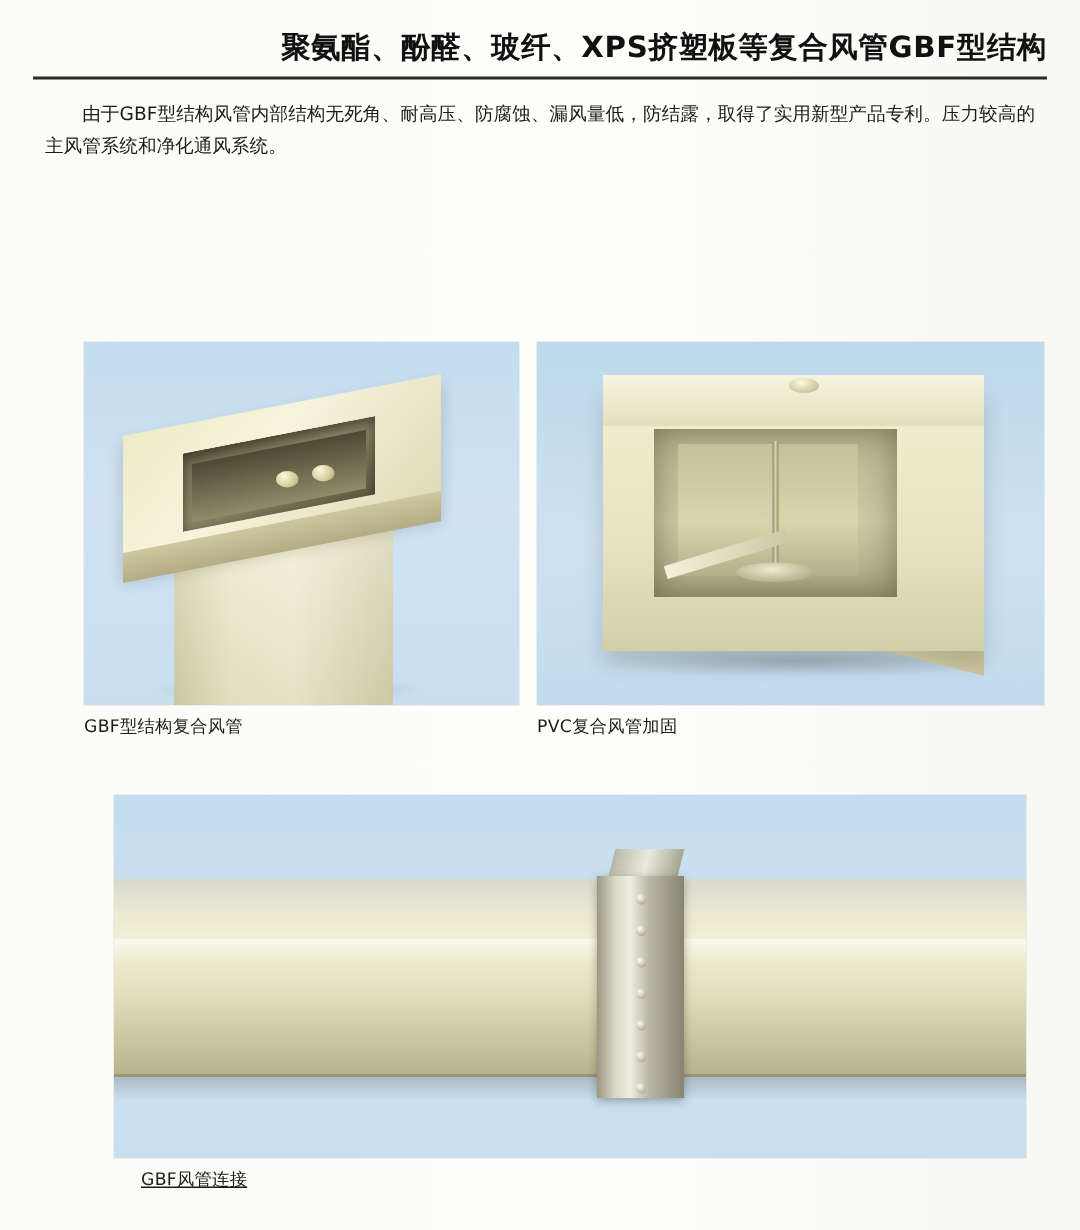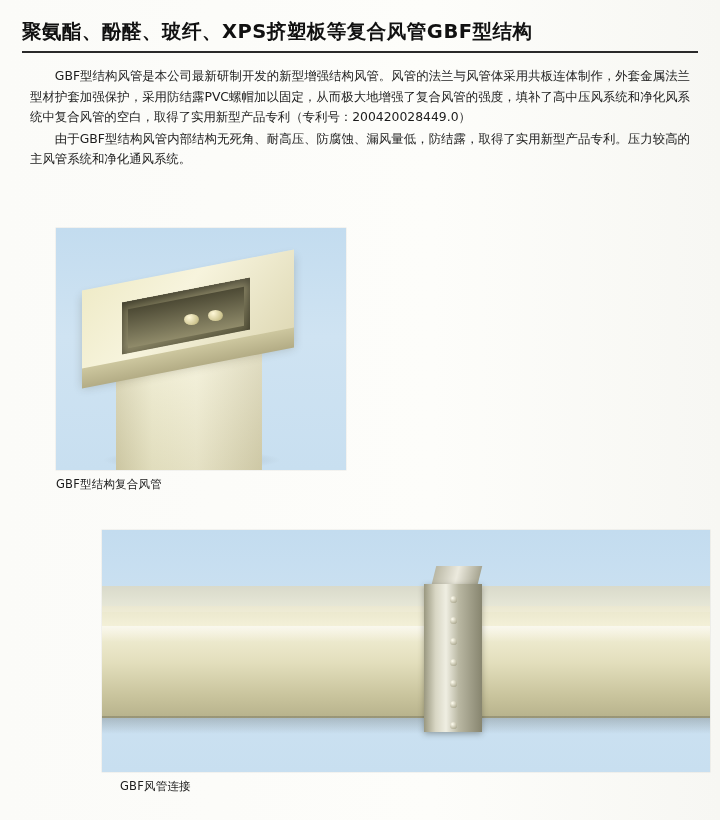--- a/index.html
+++ b/index.html
@@ -31,20 +31,21 @@
     left: 22px;
     width: 676px;
   }
   .title {
     font-size: 19.5px;
     font-weight: bold;
     letter-spacing: 0.5px;
     color: #111;
     white-space: nowrap;
     font-family: "DejaVu Sans", "Liberation Sans", sans-serif;
+    text-align: right;
   }
   .title-rule {
     margin-top: 6px;
     height: 1.5px;
     background: #2a2a2a;
     width: 676px;
   }
 
   
   .body-text {
@@ -79,21 +80,21 @@
     letter-spacing: 0.2px;
   }
 
   
   #fig1 { top: 228px; left: 24px; padding-left: 32px; }
   #fig1 .frame { width: 290px; height: 242px; }
   
   #fig2 { top: 228px; left: 358px; }
   #fig2 .frame { width: 338px; height: 242px; }
   
-  #fig3 { top: 530px; left: 102px; }
+  #fig3 { top: 530px; left: 76px; text-decoration: underline; }
   #fig3 .frame { width: 608px; height: 242px; }
   #fig3 .caption { margin-left: 18px; }
 
   
   .sky {
     position: absolute;
     inset: 0;
     background: linear-gradient(to bottom, #c3dcef 0%, #cfe3f2 45%, #c8dff0 100%);
   }
   .sky.grad2 {
@@ -281,40 +282,56 @@
 <body>
 
 <div class="page">
 
   <div class="title-wrap">
     <div class="title">聚氨酯、酚醛、玻纤、XPS挤塑板等复合风管GBF型结构</div>
     <div class="title-rule"></div>
   </div>
 
   <div class="body-text">
-    <p>GBF型结构风管是本公司最新研制开发的新型增强结构风管。风管的法兰与风管体采用共板连体制作，外套金属法兰型材护套加强保护，采用防结露PVC螺帽加以固定，从而极大地增强了复合风管的强度，填补了高中压风系统和净化风系统中复合风管的空白，取得了实用新型产品专利（专利号：200420028449.0）</p>
     <p>由于GBF型结构风管内部结构无死角、耐高压、防腐蚀、漏风量低，防结露，取得了实用新型产品专利。压力较高的主风管系统和净化通风系统。</p>
   </div>
 
   <div class="fig" id="fig1">
     <div class="frame">
       <div class="sky"></div>
       <div class="f1-shadow"></div>
       <div class="f1-body"></div>
       <div class="f1-topslab"></div>
       <div class="f1-slab-edge"></div>
       <div class="f1-hole">
         <div class="f1-hole-inner"></div>
       </div>
       <div class="f1-bolt" style="left:128px; top:86px;"></div>
       <div class="f1-bolt" style="left:152px; top:82px;"></div>
     </div>
     <div class="caption">GBF型结构复合风管</div>
   </div>
 
+  <div class="fig" id="fig2">
+    <div class="frame">
+      <div class="sky grad2"></div>
+      <div class="f2-shadow"></div>
+      <div class="f2-rightwall"></div>
+      <div class="f2-outer"></div>
+      <div class="f2-top"></div>
+      <div class="f2-screwcap"></div>
+      <div class="f2-cavity">
+        <div class="f2-cav-back"></div>
+        <div class="f2-rod"></div>
+        <div class="f2-plate"></div>
+        <div class="f2-diag"></div>
+      </div>
+    </div>
+    <div class="caption">PVC复合风管加固</div>
+  </div>
 
   <div class="fig" id="fig3">
     <div class="frame">
       <div class="sky"></div>
       <div class="f3-duct"></div>
       <div class="f3-duct-top"></div>
       <div class="f3-hi"></div>
       <div class="f3-shadow"></div>
       <div class="f3-flange-top"></div>
       <div class="f3-flange"></div>

